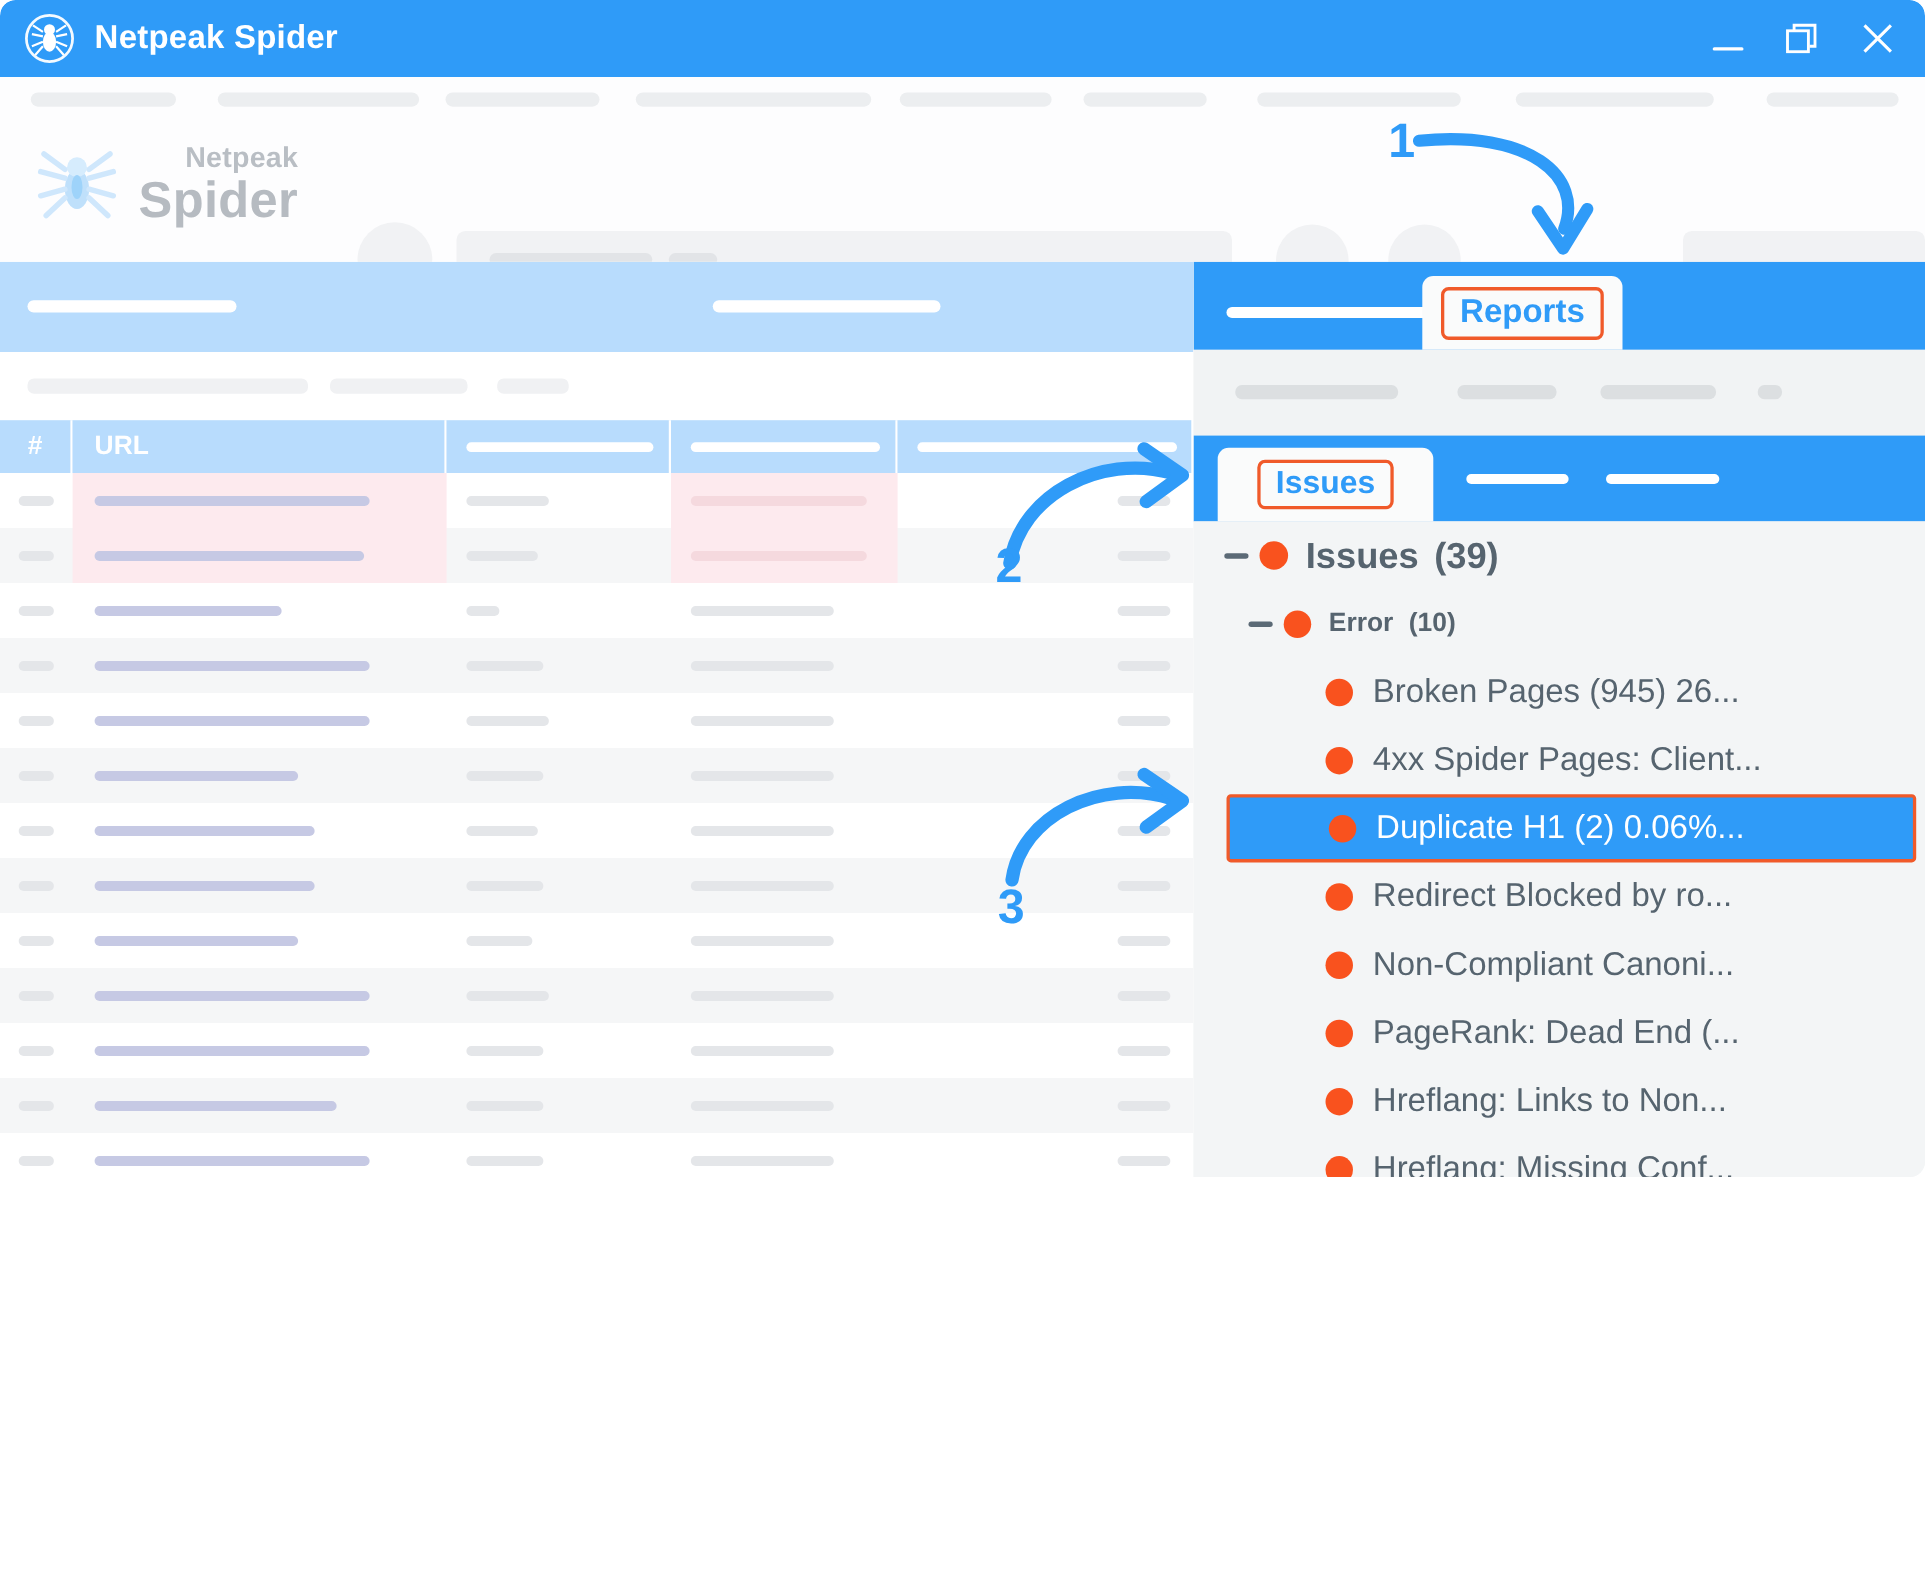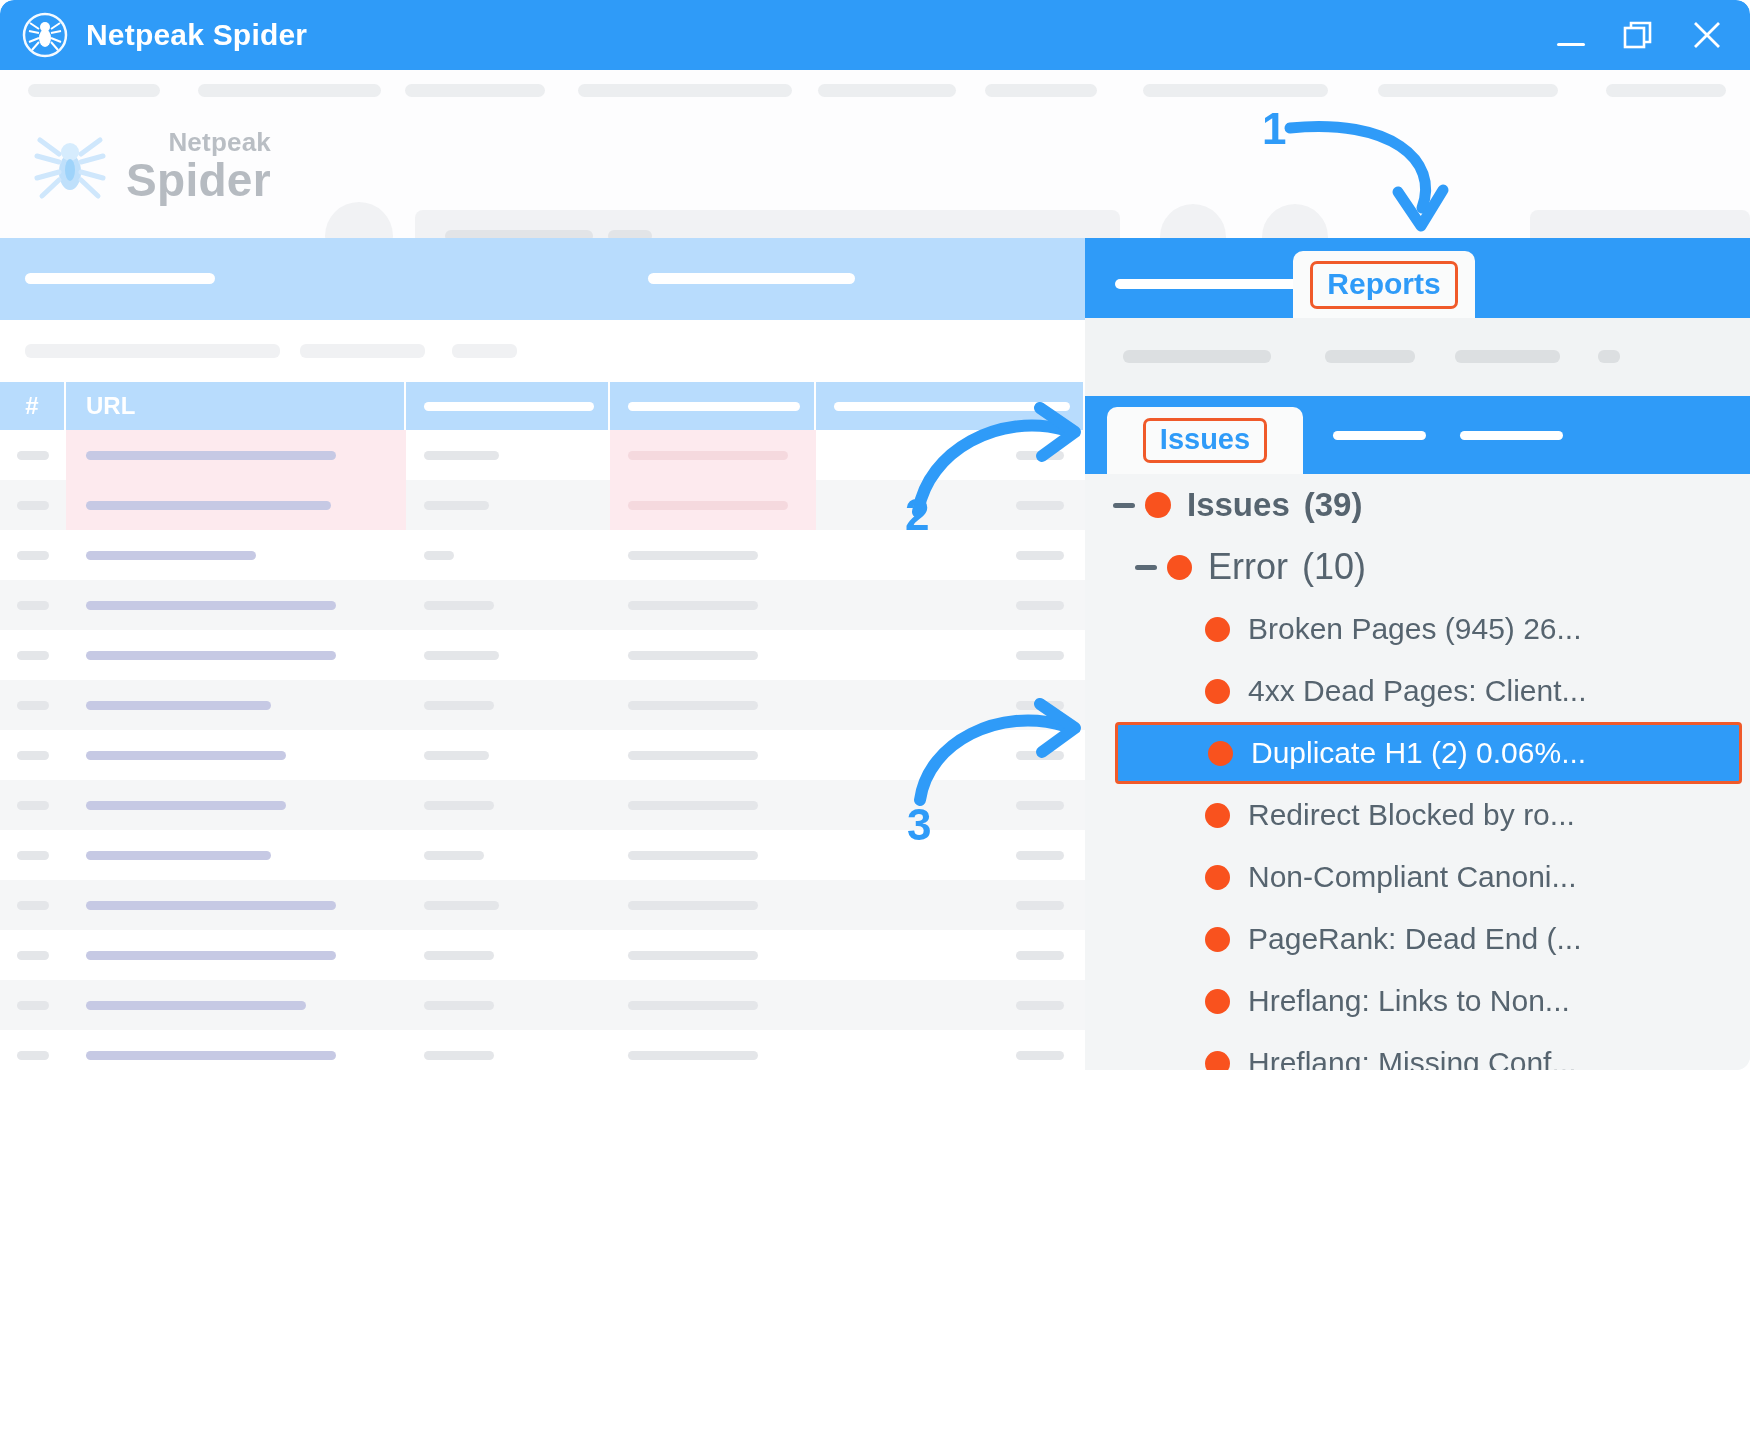--- a/index.html
+++ b/index.html
@@ -168,21 +168,21 @@
   .tree { position: absolute; left: 0; top: 236px; width: 665px; height: 969px; background: #f3f5f6; }
   .tnode { display: flex; align-items: center; height: 62px; position: relative; cursor: pointer;}
   .toggle { width: 22px; height: 5px; background: #5b6a76; border-radius: 3px; margin-right: 10px; }
   .dot { border-radius: 50%; flex: none; }
   .dot.err { background: #f9521e; }
   .dot.warn { background: #fbc04a; }
   .tlabel { color: #56646f; white-space: nowrap; overflow: hidden; }
 
   .lvl0 { padding-left: 28px; font-size: 33px; font-weight: 600; }
   .lvl0 .dot { width: 26px; height: 26px; margin-right: 16px; }
-  .lvl1 { padding-left: 50px; font-size: 36px; font-weight: 400; }
+  .lvl1 { padding-left: 50px; font-size: 24px; font-weight: 700; }
   .lvl1 .dot { width: 25px; height: 25px; margin-right: 16px; }
   .lvl2 { padding-left: 120px; font-size: 30px; font-weight: 400; }
   .lvl2 .dot { width: 25px; height: 25px; margin-right: 18px; }
 
   .tnode.selected {
     background: #2f9bf8;
     border: 3px solid #f05a2a;
     border-radius: 4px;
   }
   .tnode.selected .tlabel { color: #ffffff; }
@@ -660,21 +660,21 @@
           <span class="dot err"></span>
           <span class="tlabel">Error</span>
           <span class="tlabel count" style="margin-left: 14px;">(10)</span>
         </div>
         <div class="tnode lvl2">
           <span class="dot err"></span>
           <span class="tlabel">Broken Pages (945) 26...</span>
         </div>
         <div class="tnode lvl2">
           <span class="dot err"></span>
-          <span class="tlabel">4xx Dead Pages: Client...</span>
+          <span class="tlabel">4xx Spider Pages: Client...</span>
         </div>
         <div class="tnode lvl2 selected" style="margin-left: 30px; margin-right: 8px; padding-left: 90px;">
           <span class="dot err"></span>
           <span class="tlabel">Duplicate H1 (2) 0.06%...</span>
         </div>
         <div class="tnode lvl2">
           <span class="dot err"></span>
           <span class="tlabel">Redirect Blocked by ro...</span>
         </div>
         <div class="tnode lvl2">

